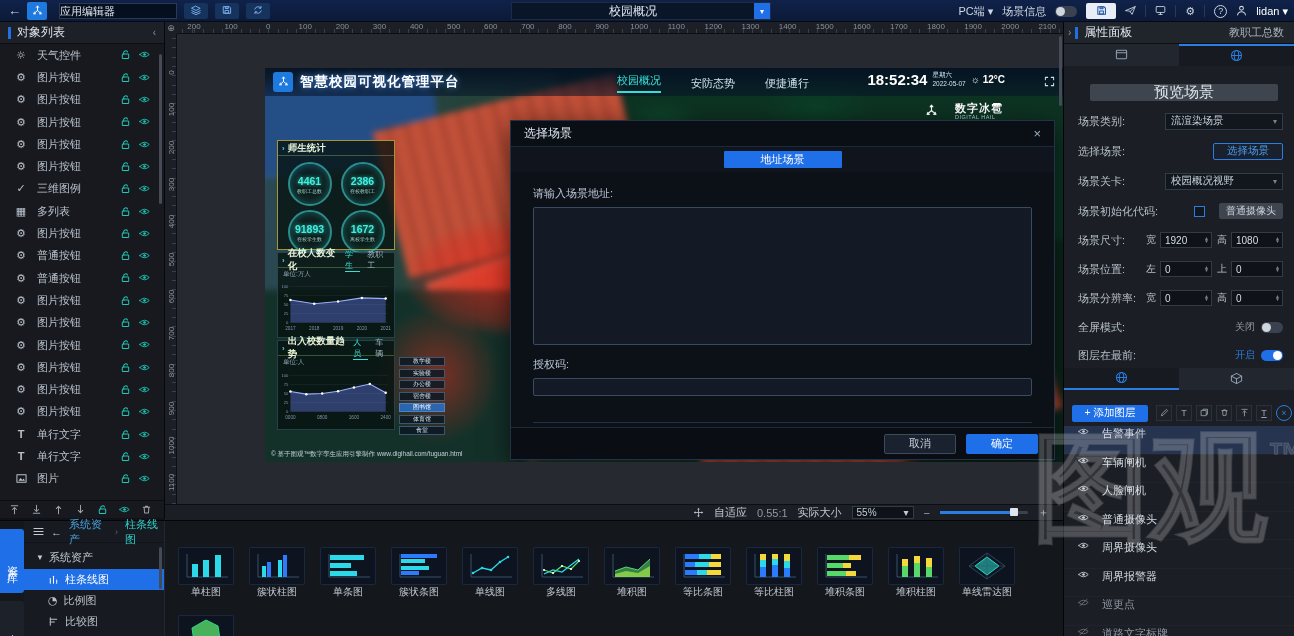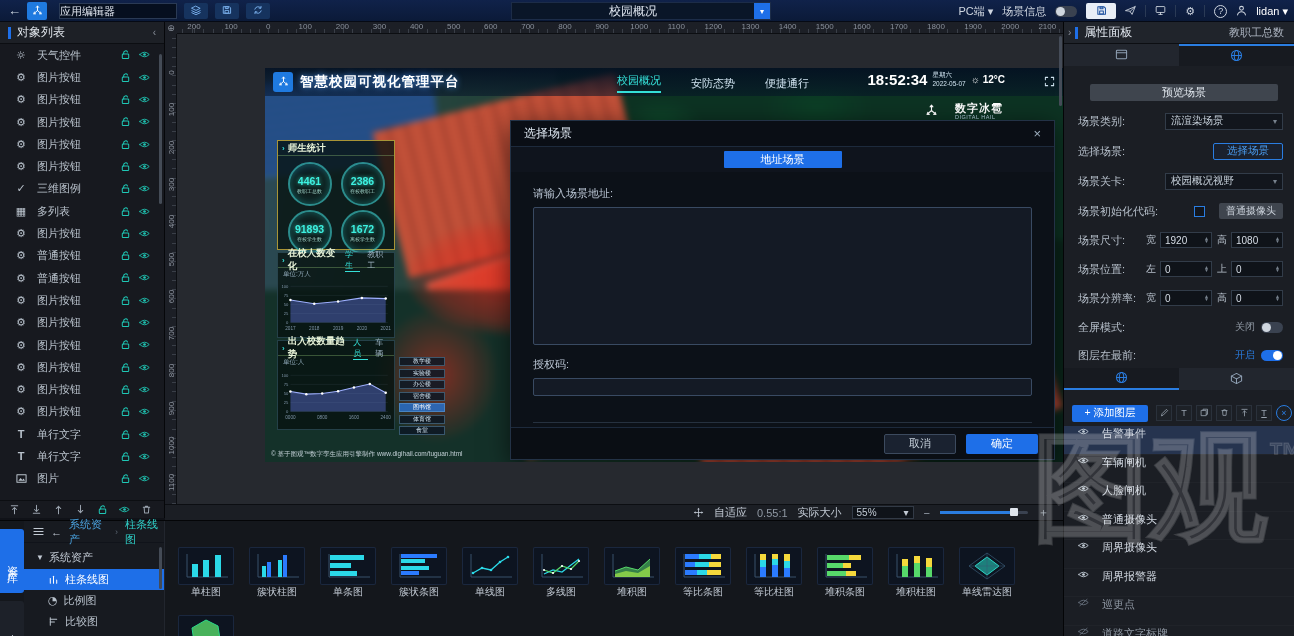--- a/index.html
+++ b/index.html
@@ -143,21 +143,21 @@
 .right-panel{position:absolute;left:1063px;top:22px;width:231px;height:614px;background:#1b1e24;border-left:1px solid #040507;z-index:20}
 .rp-head{height:22px;background:#20242b;display:flex;align-items:center;border-bottom:1px solid #0c0e12}
 .rp-head .col{color:#8a919c;font-size:10px;margin:0 4px 0 4px}
 .rp-head .t{color:#e0e6ee;font-size:12px;flex:1;display:flex;align-items:center;gap:6px}
 .rp-head .pg{color:#aeb6c2;font-size:11px;margin-right:10px}
 .rp-tabs{height:22px;display:flex}
 .rp-tab{flex:1;display:flex;align-items:center;justify-content:center;background:#22262e;color:#8fa0b4;font-size:13px;cursor:pointer}
 .rp-tab.act{background:#171a20;color:#2a7de1;border-top:2px solid #2a7de1}
 .rp-tab.act2{background:#171a20;color:#2a7de1;border-bottom:2px solid #2a7de1}
 .rp-preview{position:absolute;left:26px;top:62px;width:188px;height:17px;background:#3f454e;color:#dde3ea;
-  display:flex;align-items:center;justify-content:center;font-size:11px;border-radius:2px;cursor:pointer}
+  display:flex;align-items:center;justify-content:center;font-size:15px;border-radius:2px;cursor:pointer}
 .frow{position:absolute;left:14px;width:205px;height:18px;display:flex;align-items:center}
 .frow .lab{color:#b6bfca;font-size:11px}
 .fsel{position:absolute;right:0;width:118px;height:17px;background:#12161d;border:1px solid #323c49;display:flex;align-items:center;padding:0 5px;color:#c6d0da;font-size:10.5px;cursor:pointer}
 .fsel .cv{flex:1}
 .fsel .ca{color:#76808c;font-size:8px}
 .fbtn-outline{position:absolute;right:0;width:70px;height:17px;border:1px solid #2a7de1;color:#4a9df0;font-size:10.5px;
   display:flex;align-items:center;justify-content:center;border-radius:2px;cursor:pointer;background:rgba(30,80,160,.08)}
 .fcheck{position:absolute;right:78px;width:11px;height:11px;border:1px solid #2a7de1;background:#12161d;cursor:pointer}
 .fbtn-gray{position:absolute;right:0;width:64px;height:16px;background:#3f454e;color:#ccd3dc;font-size:10px;
   display:flex;align-items:center;justify-content:center;border-radius:2px;cursor:pointer}

